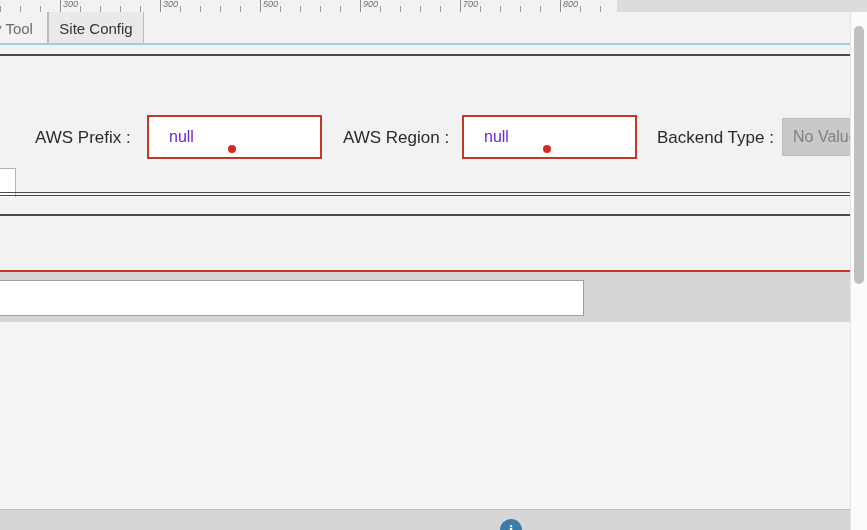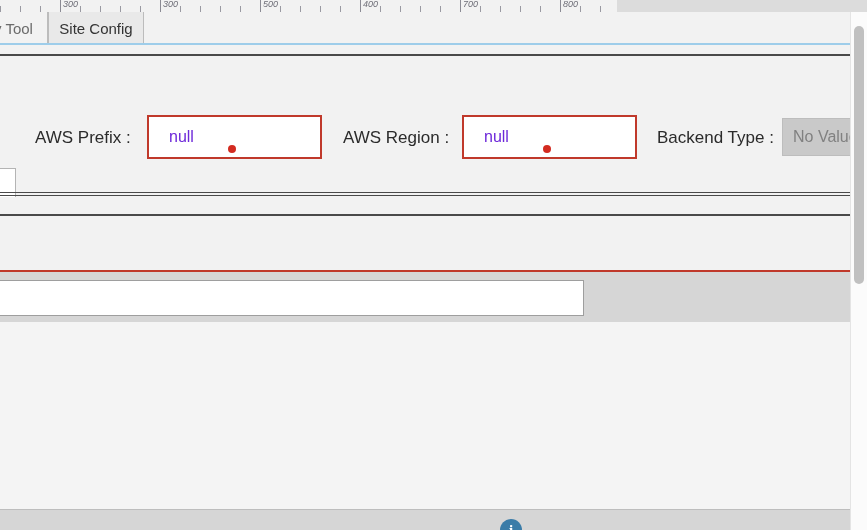--- a/index.html
+++ b/index.html
@@ -296,21 +296,21 @@
         <div class="tick" style="left: 560px;"></div>
         <div class="tick" style="left: 580px;"></div>
         <div class="tick" style="left: 600px;"></div>
         <div class="tick major" style="left: 60px;"></div>
         <div class="tick-label" style="left: 63px;">300</div>
         <div class="tick major" style="left: 160px;"></div>
         <div class="tick-label" style="left: 163px;">300</div>
         <div class="tick major" style="left: 260px;"></div>
         <div class="tick-label" style="left: 263px;">500</div>
         <div class="tick major" style="left: 360px;"></div>
-        <div class="tick-label" style="left: 363px;">400</div>
+        <div class="tick-label" style="left: 363px;">900</div>
         <div class="tick major" style="left: 460px;"></div>
         <div class="tick-label" style="left: 463px;">700</div>
         <div class="tick major" style="left: 560px;"></div>
         <div class="tick-label" style="left: 563px;">800</div>
       </div>
   </div>
 
   <div class="tabbar">
     <div class="tab" style="left:-20px; width:68px;">
       <span>y Tool</span>

